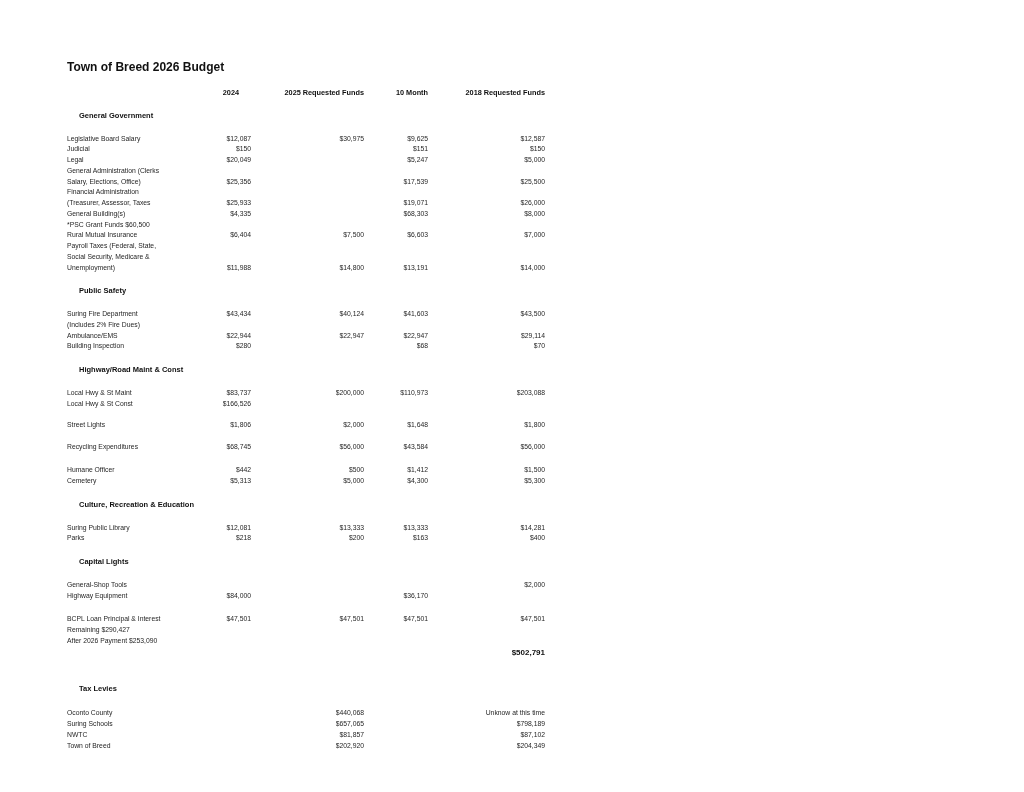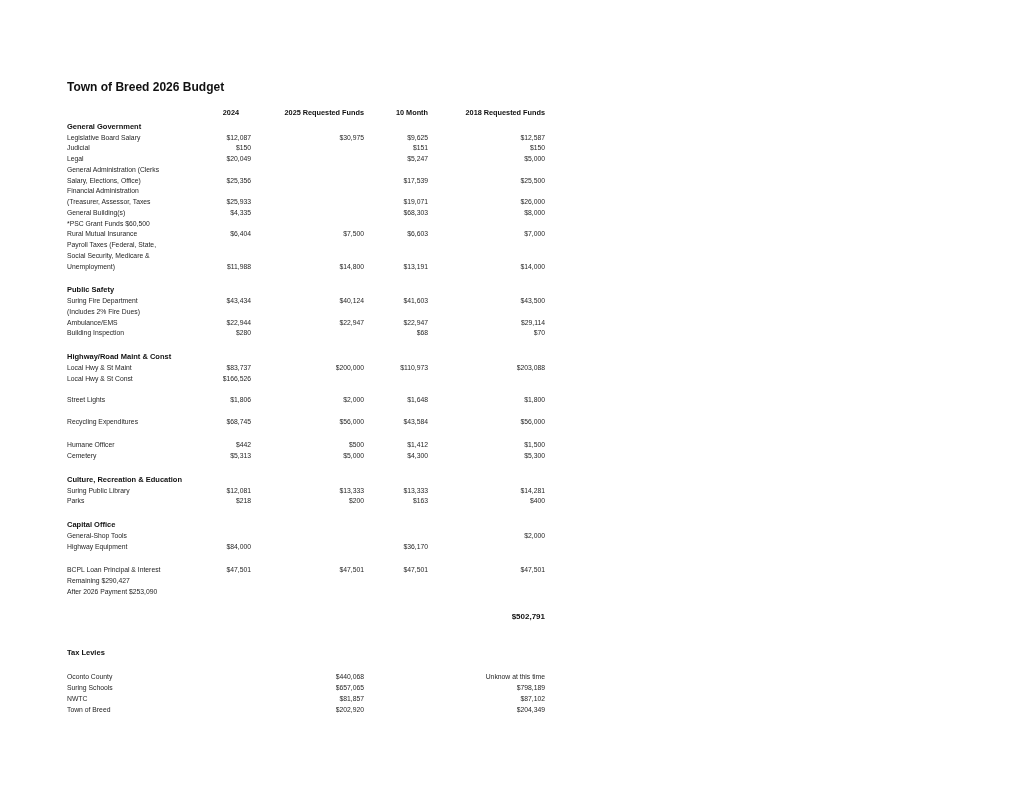--- a/index.html
+++ b/index.html
@@ -1,21 +1,21 @@
 <!DOCTYPE html>
 <html><head>
 <meta charset="utf-8">
 <style>
   html, body { margin: 0; padding: 0; background: #ffffff; }
   .page {
     width: 1024px; height: 792px; position: relative;
     background: #ffffff; overflow: hidden;
     font-family: "Liberation Sans", sans-serif; color: #1f1f1f;
   }
-  .content { position: absolute; left: 67px; top: 80px; width: 414px; }
+  .content { position: absolute; left: 67px; top: 60px; width: 414px; }
   .doc-title {
     font-size: 12px; line-height: 14px; font-weight: bold;
     margin: 0 0 14px 0; color: #111;
   }
   .grid-row {
     display: grid;
     grid-template-columns: 128px 40px 97px 48px 101px;
     min-height: 10.75px;
     gap: 16px;
   }
@@ -23,25 +23,25 @@
     font-size: 6.8px; line-height: 10.75px;
     white-space: nowrap; overflow: hidden;
   }
   .c1 { text-align: left; }
   .c2, .c3, .c4, .c5 { text-align: right; }
   .header-row { margin-bottom: 3px; }
   .header-row .c { font-weight: bold; font-size: 7.3px; color: #111; }
   .header-row .c2 { padding-right: 12px; }
   .section-title {
     font-size: 7.5px; line-height: 10.75px; font-weight: bold;
-    margin: 0; color: #111;
+    margin: 12px; color: #111;
   }
   .budget-section { margin-top: 13px; }
   .budget-section:first-child { margin-top: 0; }
-  .total-row { margin-top: 13px; }
+  .total-row { }
   .total-row .c5 { font-weight: bold; font-size: 8px; line-height: 11px; color: #111; }
   .tax-title { margin-top: 26px; margin-bottom: 14px; }
 </style>
 </head>
 <body>
 
 <div class="page">
   <div class="content">
 
     <h1 class="doc-title">Town of Breed 2026 Budget</h1>
@@ -252,21 +252,21 @@
           </div>
           <div class="grid-row">
             <span class="c c1">Parks</span>
             <span class="c c2">$218</span>
             <span class="c c3">$200</span>
             <span class="c c4">$163</span>
             <span class="c c5">$400</span>
           </div>
         </section>
         <section class="budget-section">
-          <h2 class="section-title">Capital Office</h2>
+          <h2 class="section-title">Capital Lights</h2>
           <div class="grid-row">
             <span class="c c1">General-Shop Tools</span>
             <span class="c c2"></span>
             <span class="c c3"></span>
             <span class="c c4"></span>
             <span class="c c5">$2,000</span>
           </div>
           <div class="grid-row">
             <span class="c c1">Highway Equipment</span>
             <span class="c c2">$84,000</span>

